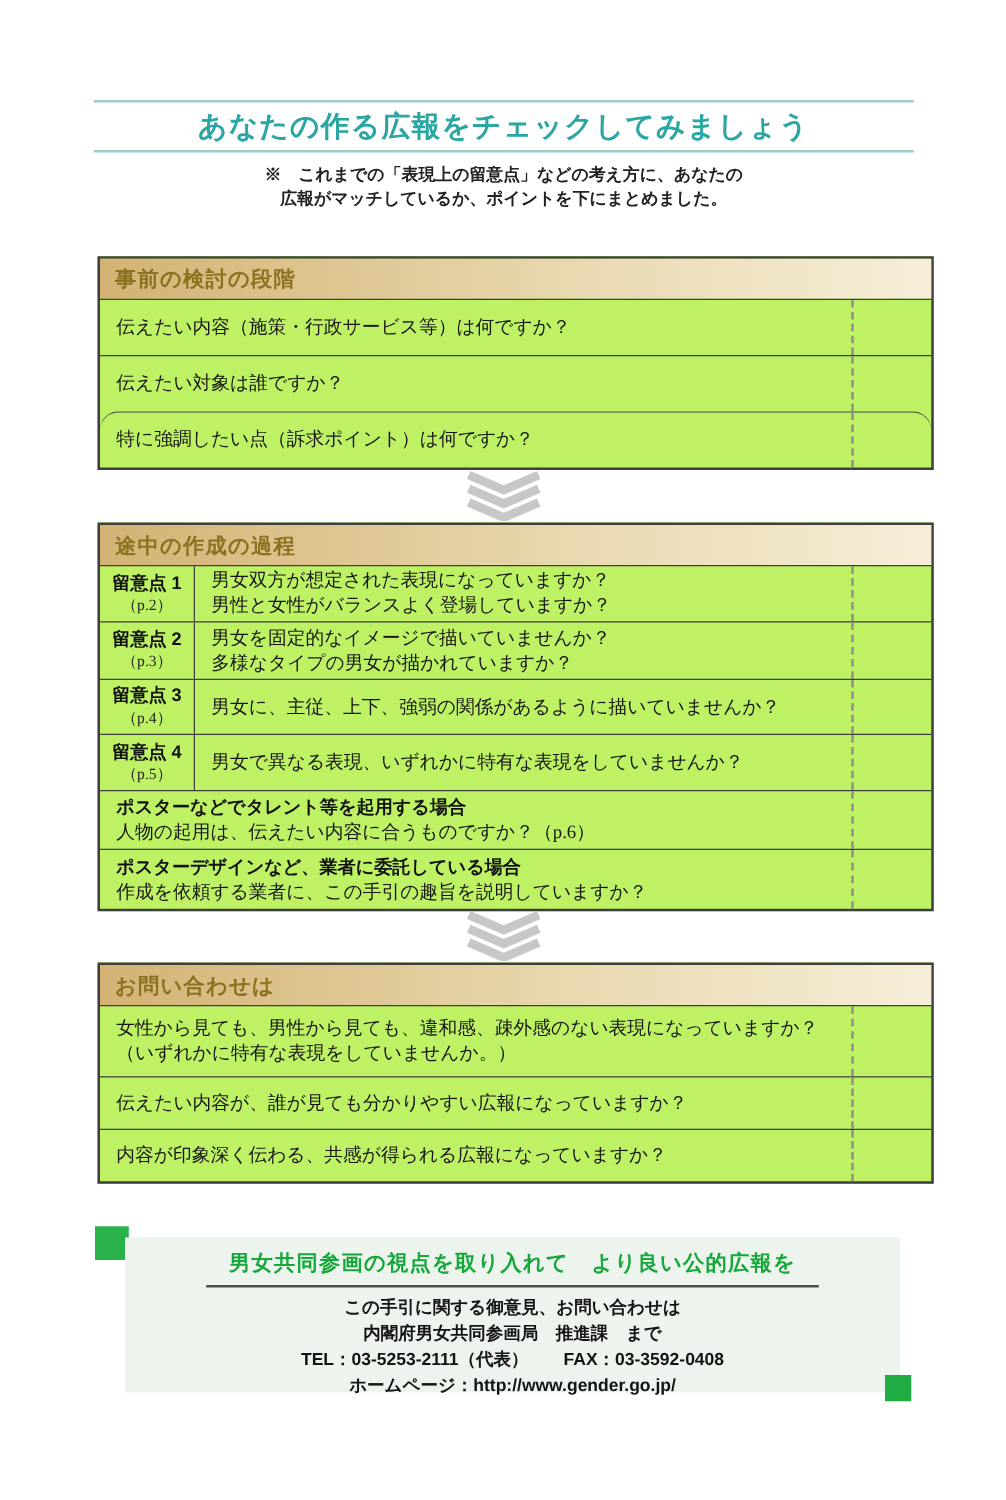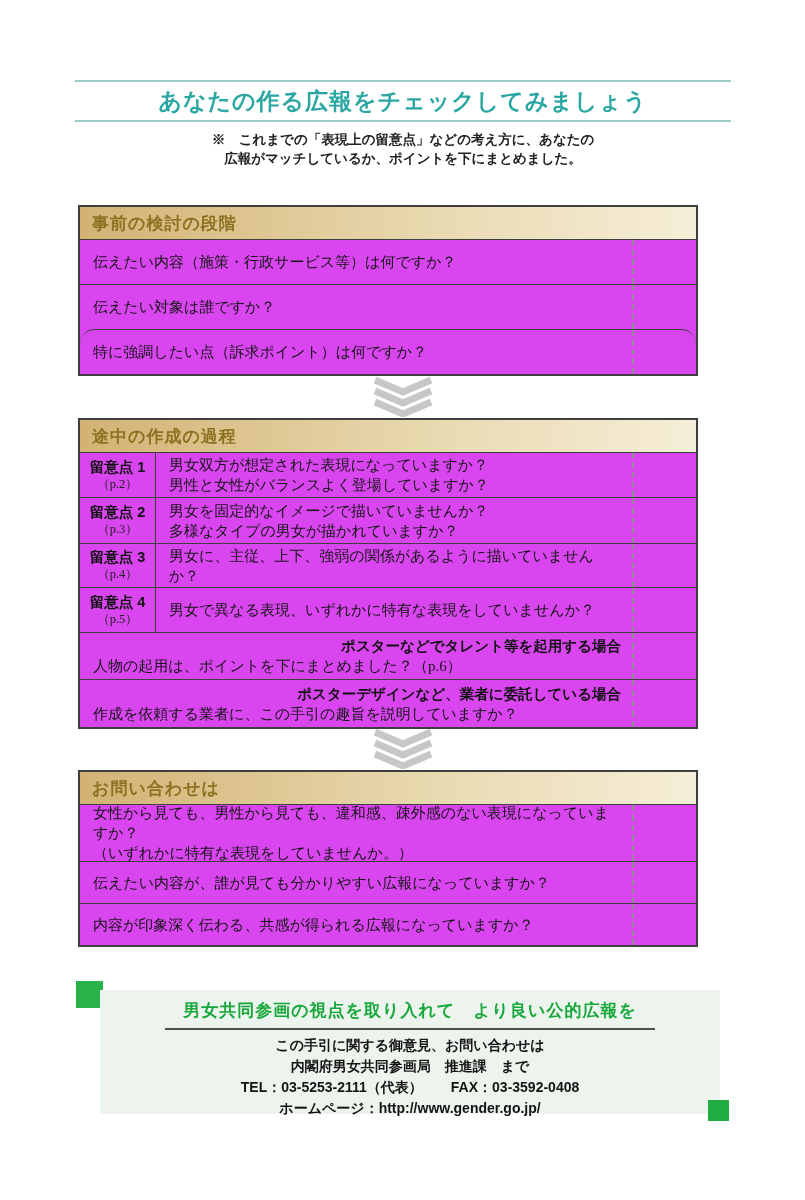--- a/index.html
+++ b/index.html
@@ -5,33 +5,33 @@
   html,body{margin:0;padding:0;background:#ffffff;}
   .page{position:relative;width:805px;height:1200px;background:#ffffff;overflow:hidden;
         font-family:"Liberation Sans",sans-serif;}
   
   .title-rule{position:absolute;left:75px;width:656px;height:2px;background:#9ccbca;}
   .page-title{position:absolute;left:75px;top:86px;width:656px;text-align:center;
         font-size:23px;font-weight:bold;color:#2aa7a3;letter-spacing:1px;font-family:Liberation Serif, serif;}
   .note{position:absolute;left:75px;top:130px;width:656px;text-align:center;
         font-family:"Liberation Serif",serif;font-weight:bold;font-size:13.5px;color:#222;line-height:19px;}
   
-  .table{position:absolute;left:78px;width:620px;border:2px solid #3f3f3f;background:#d946ef;box-sizing:border-box;}
+  .table{position:absolute;left:78px;width:669px;border:2px solid #3f3f3f;background:#bef264;box-sizing:border-box;}
   .sec-header{height:32px;display:flex;align-items:center;padding-left:12px;
         background:linear-gradient(90deg,#d3b274 0%,#e8d8ae 55%,#f6eed8 100%);
         font-size:17px;font-weight:bold;color:#8c7120;letter-spacing:1px;}
   .row{position:relative;border-top:1px solid #3f3f3f;display:flex;align-items:stretch;box-sizing:border-box;}
   .label-col{width:75px;border-right:1px solid #3f3f3f;display:flex;flex-direction:column;
         justify-content:center;align-items:center;text-align:center;flex:none;}
   .row-label{font-size:14.5px;font-weight:bold;color:#111;line-height:17px;}
   .row-page-ref{font-family:"Liberation Serif",serif;font-size:12.5px;color:#222;line-height:16px;}
   .q-col{flex:1;display:flex;flex-direction:column;justify-content:center;
         padding:2px 75px 2px 13px;box-sizing:border-box;}
   .q-line{font-family:"Liberation Serif",serif;font-size:15px;color:#151515;line-height:20px;}
-  .q-bold{font-size:14.5px;font-weight:bold;color:#111;line-height:20px;text-align:right;}
+  .q-bold{font-size:14.5px;font-weight:bold;color:#111;line-height:20px;}
   .check-divider{position:absolute;right:62px;top:0;bottom:0;width:0;border-left:2px dashed #8f8f8f;}
   
   .chev{position:absolute;left:368px;width:70px;height:40px;}
   
   .footer-box{position:absolute;left:100px;top:990px;width:620px;height:124px;background:#edf3ed;}
   .footer-slogan{margin-top:9px;text-align:center;font-size:17px;font-weight:bold;color:#16a83b;letter-spacing:1px;}
   .footer-divider{width:490px;height:2px;background:#4d4d4d;margin:6px auto 5px auto;}
   .contact-line{text-align:center;font-size:14px;font-weight:bold;color:#141414;line-height:21px;}
   .sq{position:absolute;}
 </style>
@@ -120,21 +120,21 @@
             <div class="row-page-ref">（p.5）</div>
           </div>
           <div class="q-col">
             <div class="q-line">男女で異なる表現、いずれかに特有な表現をしていませんか？</div>
           </div>
           <div class="check-divider"></div>
         </div>
         <div class="row" style="height: 47px;">
           <div class="q-col">
             <div class="q-bold">ポスターなどでタレント等を起用する場合</div>
-            <div class="q-line">人物の起用は、ポイントを下にまとめました？（p.6）</div>
+            <div class="q-line">人物の起用は、伝えたい内容に合うものですか？（p.6）</div>
           </div>
           <div class="check-divider"></div>
         </div>
         <div class="row" style="height: 48px;">
           <div class="q-col">
             <div class="q-bold">ポスターデザインなど、業者に委託している場合</div>
             <div class="q-line">作成を依頼する業者に、この手引の趣旨を説明していますか？</div>
           </div>
           <div class="check-divider"></div>
         </div>

